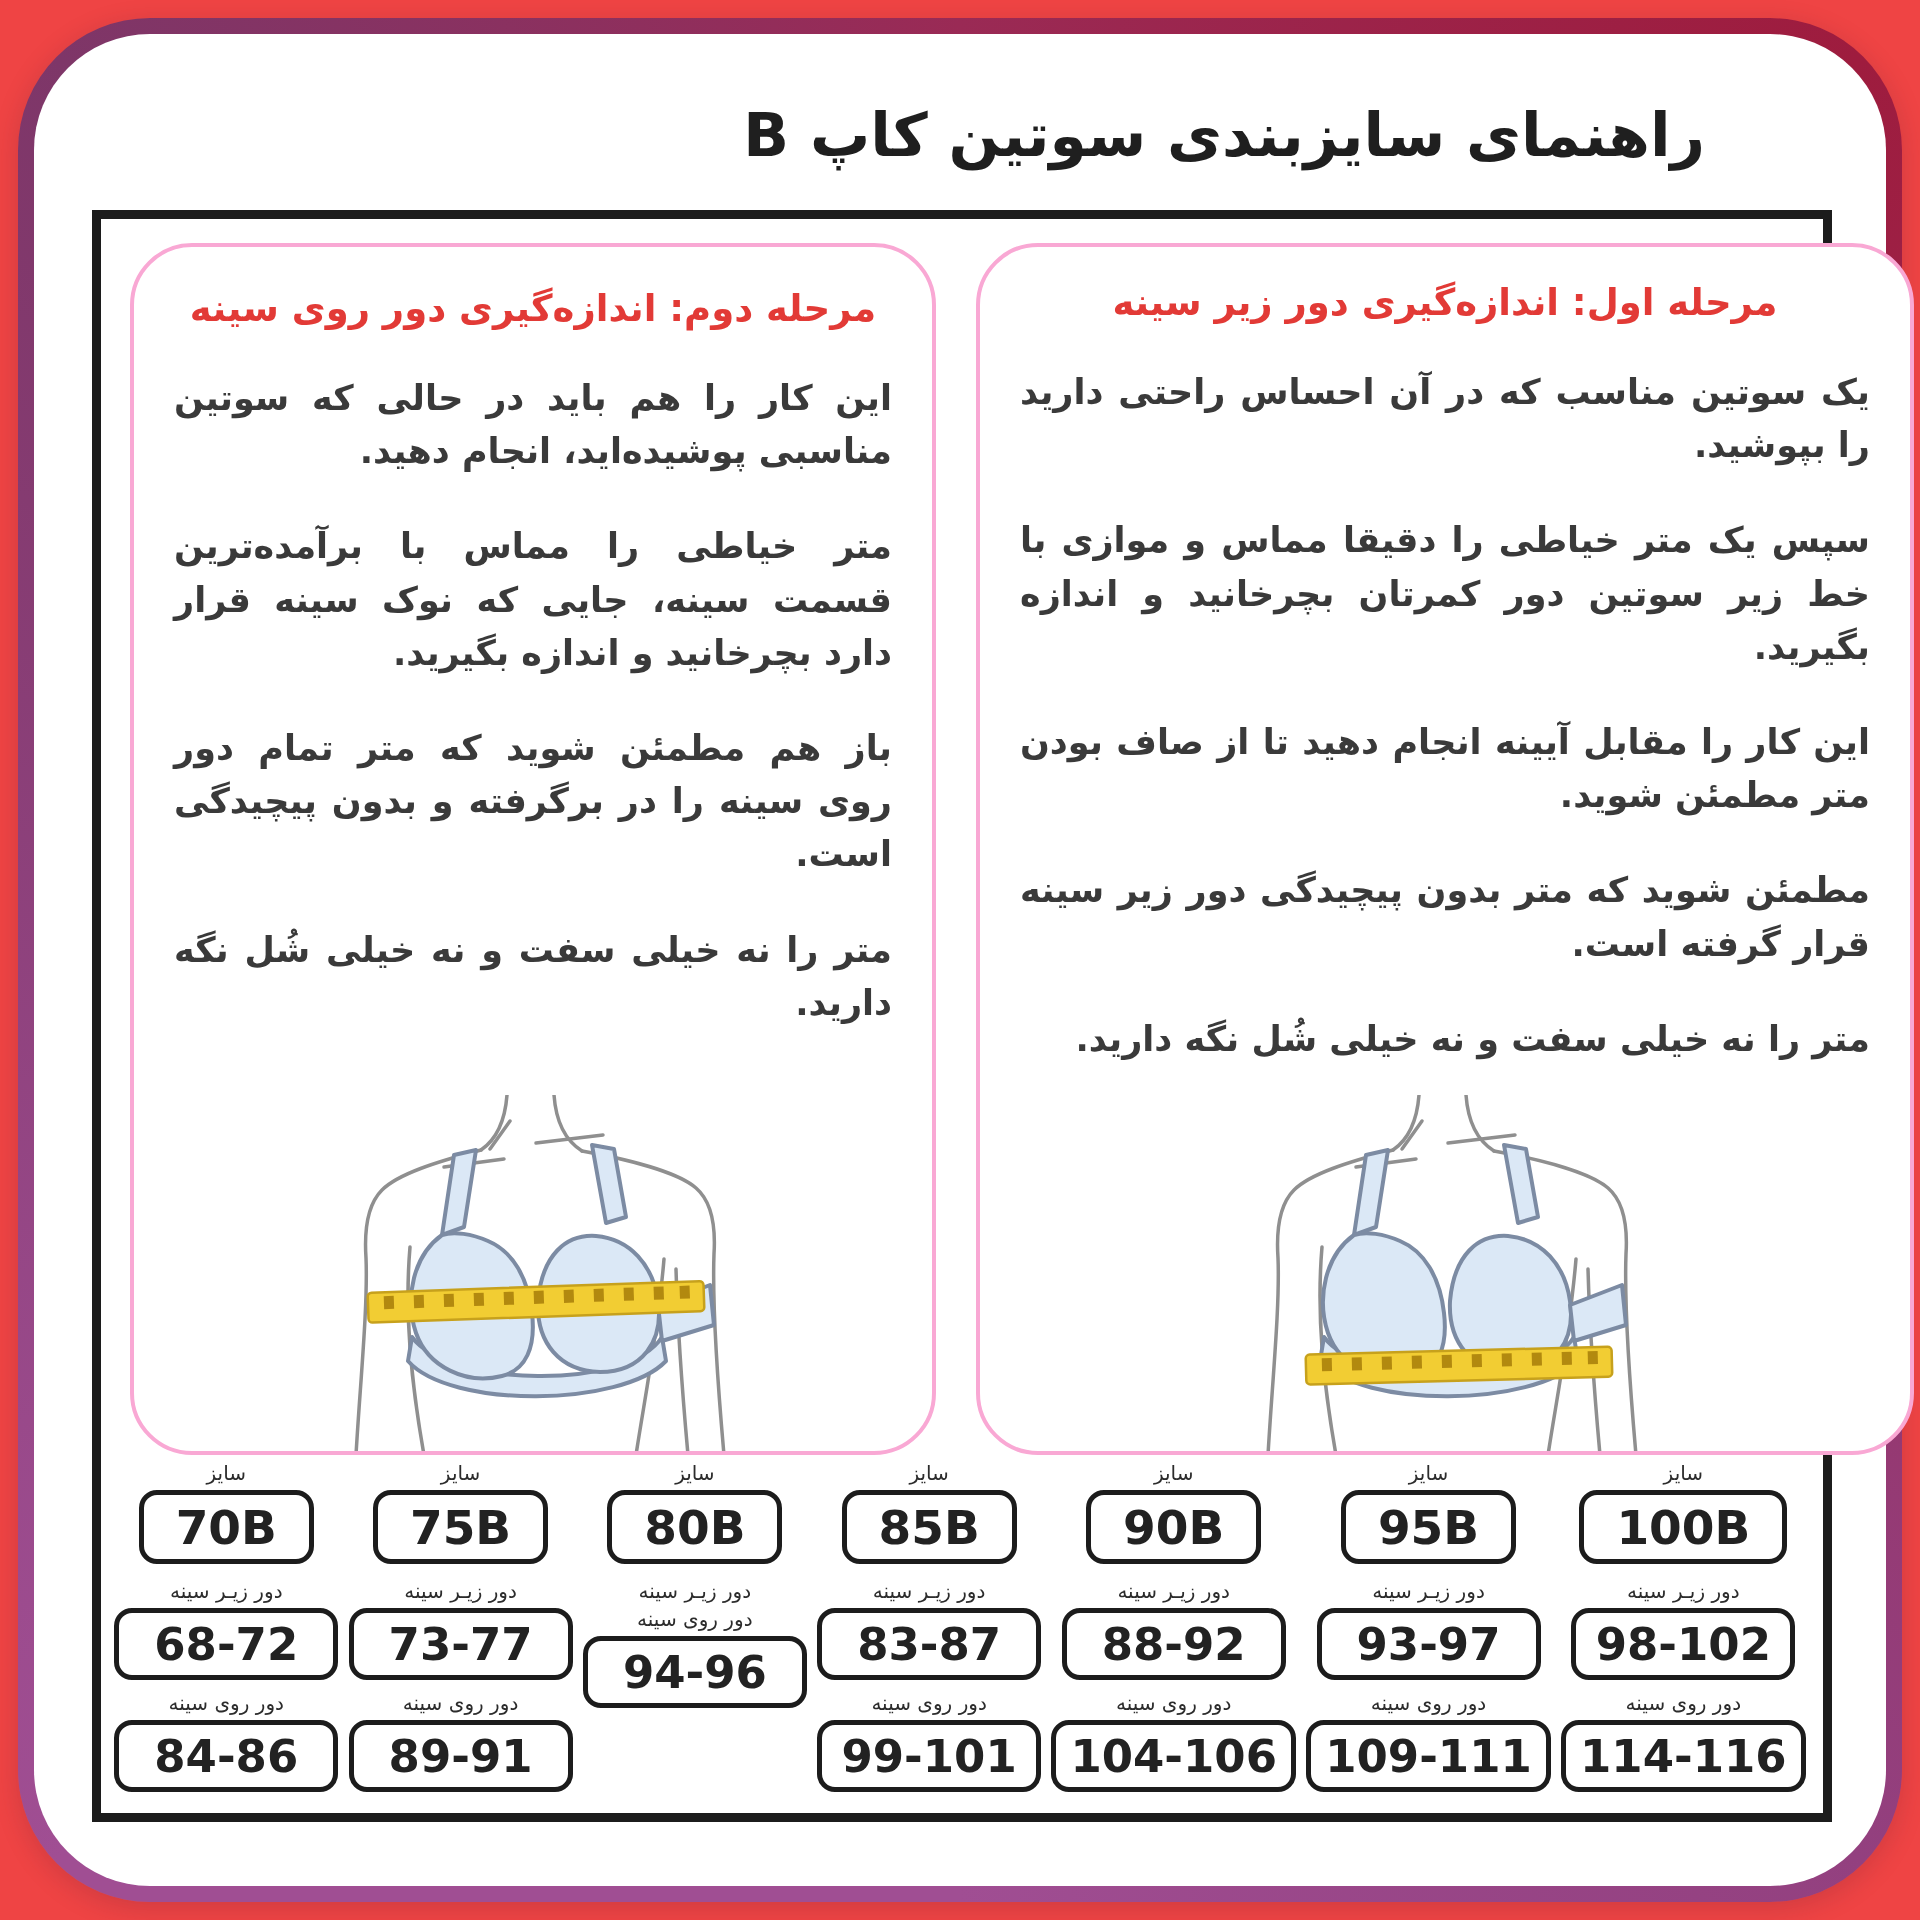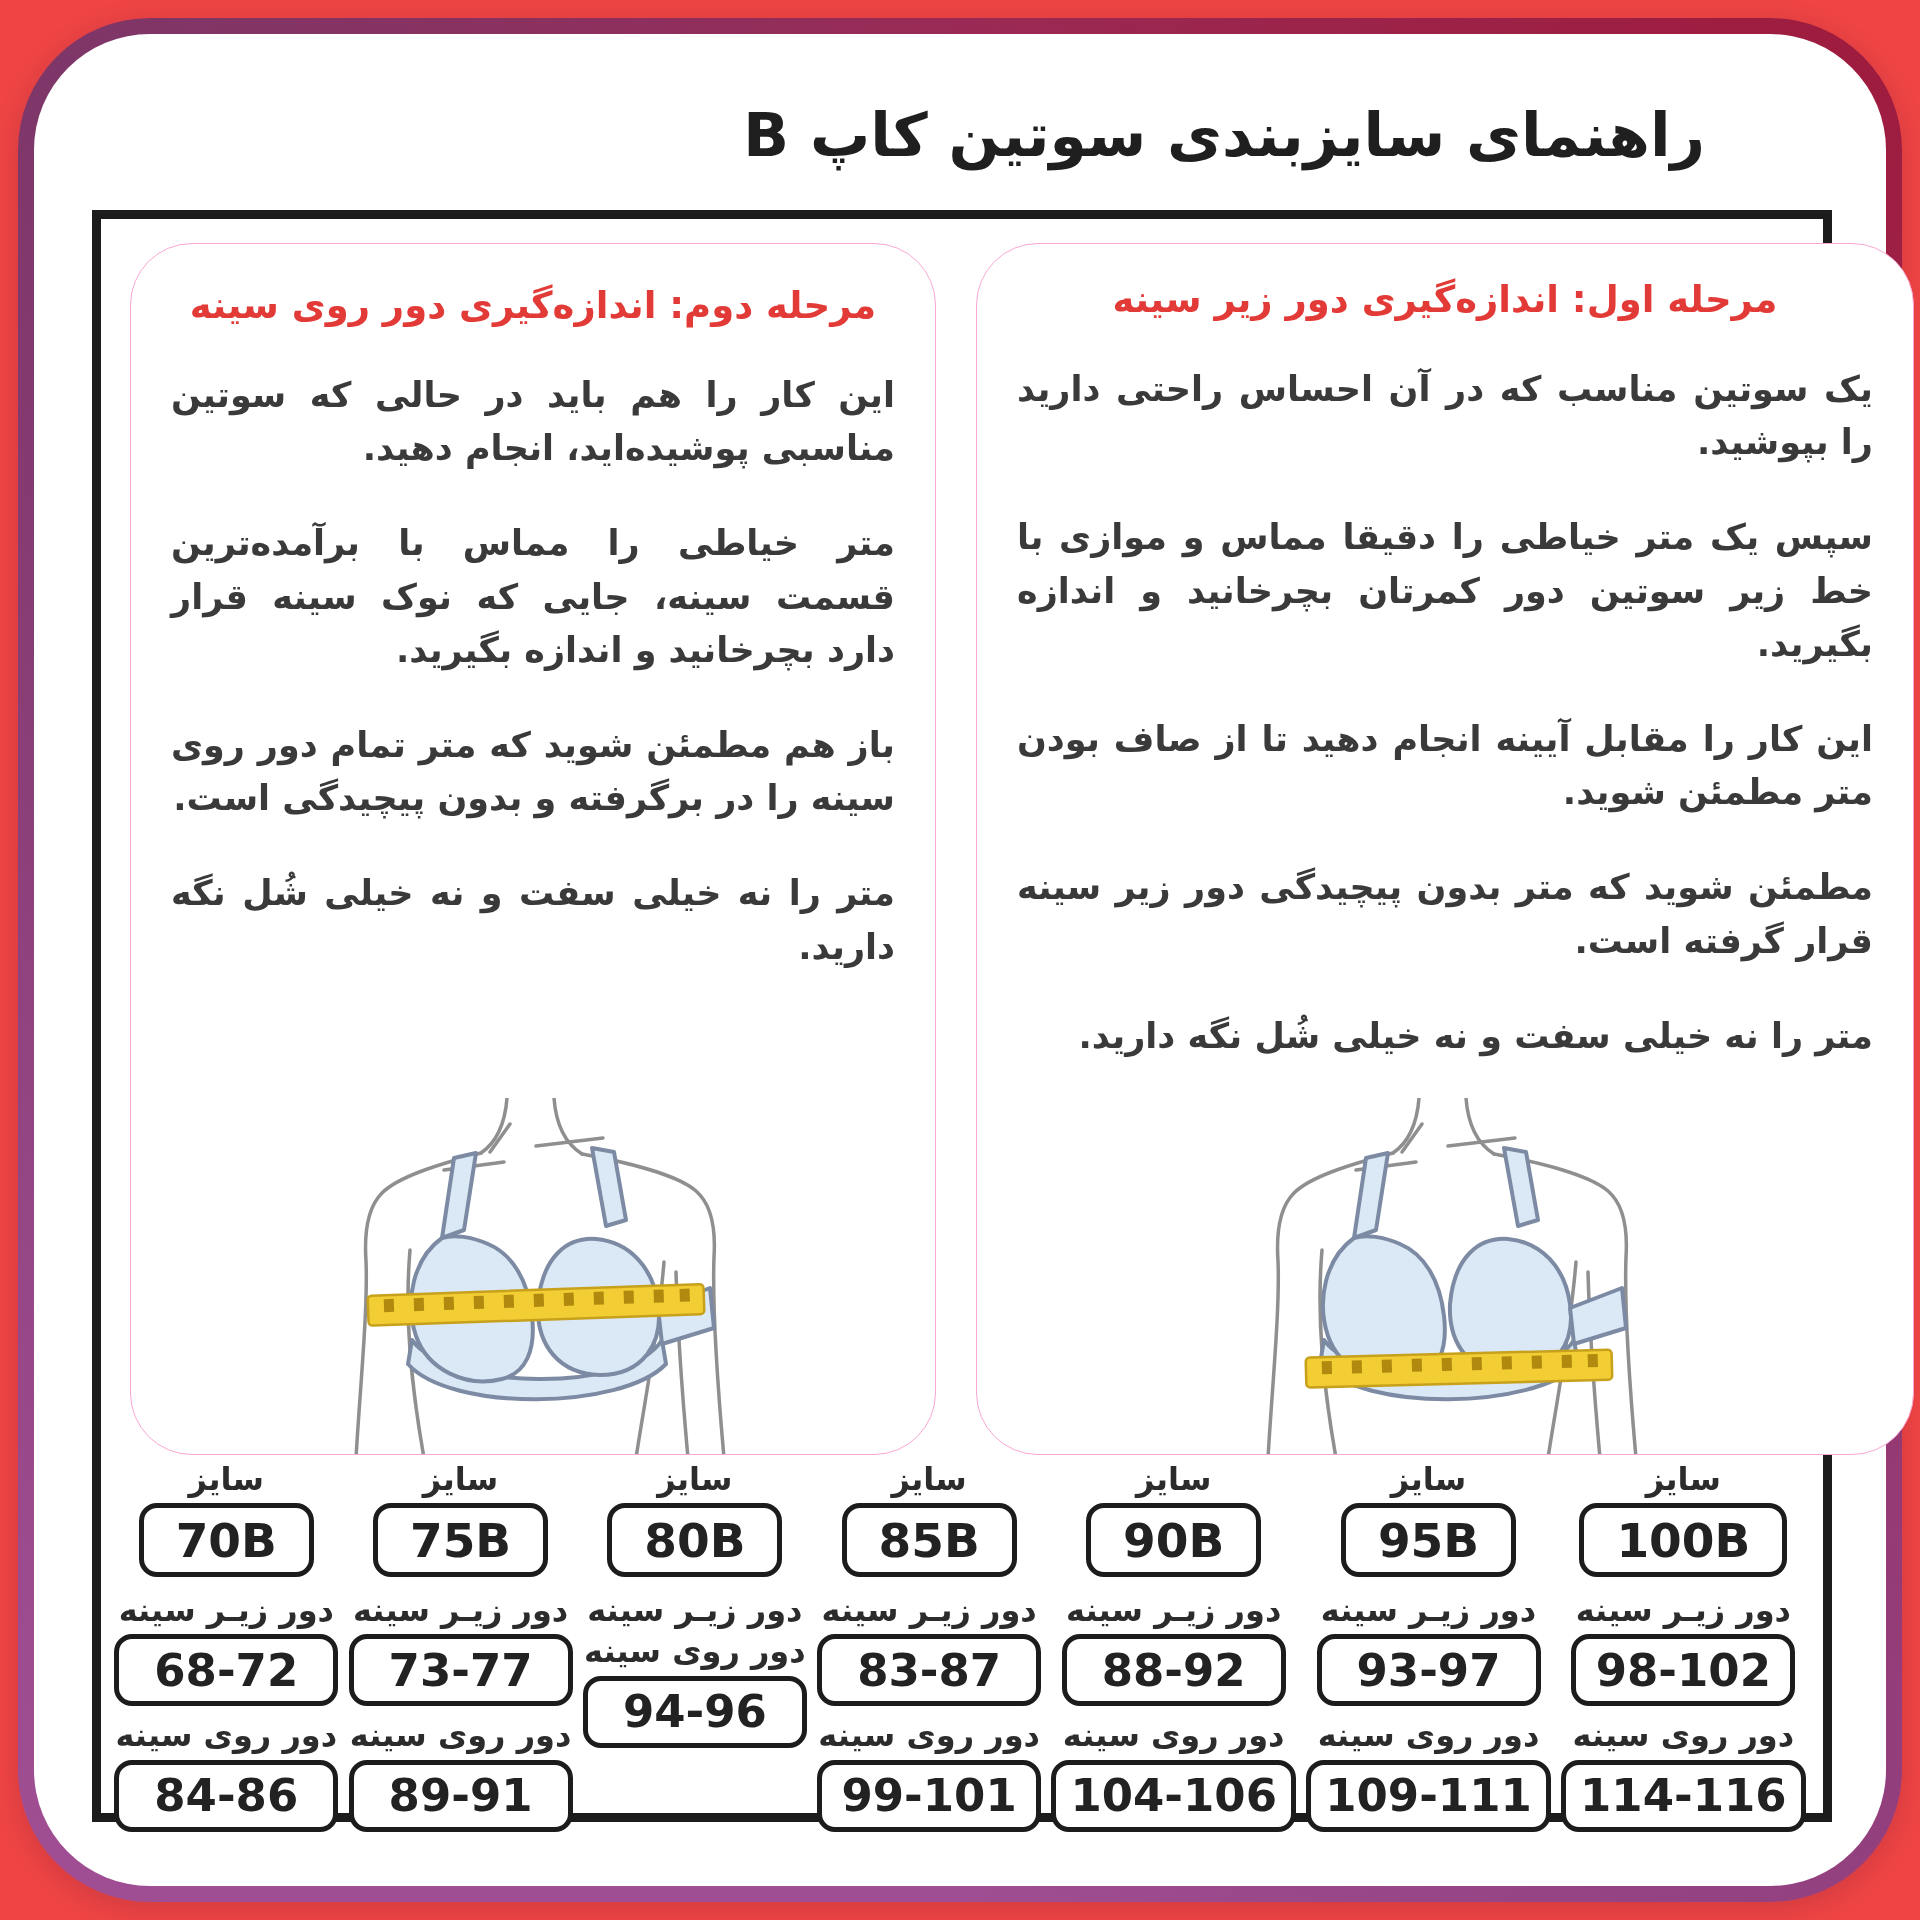--- a/index.html
+++ b/index.html
@@ -11,36 +11,36 @@
                     #a04e93 180deg,#a04e93 225deg,#7e3668 315deg,#9a2a55 360deg);
          box-shadow:0 6px 26px rgba(60,20,50,.18);}
   .frame-inner{position:absolute;inset:16px;border-radius:116px;background:#ffffff;}
   
   .title{position:absolute;top:100px;right:215px;margin:0;direction:rtl;
          font-size:60px;font-weight:bold;color:#1f1f1f;letter-spacing:0;}
   
   .content-box{position:absolute;left:92px;top:210px;width:1740px;height:1612px;
                border:9px solid #1c1c1c;background:#ffffff;box-sizing:border-box;}
   
-  .panel{position:absolute;top:243px;height:1212px;border:1px solid #f9a8d4;border-radius:62px;
+  .panel{position:absolute;top:243px;height:1212px;border:4px solid #f9a8d4;border-radius:62px;
          background:#ffffff;box-sizing:border-box;overflow:hidden;direction:rtl;}
   .panel-step1{left:976px;width:938px;}
   .panel-step2{left:130px;width:806px;}
   .step-header{margin:34px 30px 10px 30px;text-align:center;color:#e23a36;
                font-size:37px;font-weight:bold;}
   .panel p{margin:42px 40px 0 40px;color:#3a3a3a;font-size:35px;font-weight:bold;
            line-height:1.52;text-align:justify;}
   .panel-step2 .step-header{margin-top:40px;}
   
   .figure{position:absolute;bottom:-4px;left:50%;transform:translateX(-50%);}
   
   .size-table{position:absolute;left:104px;top:1462px;width:1712px;display:flex;
               flex-direction:row;justify-content:space-evenly;direction:ltr;}
   .size-col{display:flex;flex-direction:column;align-items:center;direction:rtl;}
-  .cell-label{font-size:32px;font-weight:bold;color:#2c2c2c;line-height:1.1;margin-bottom:6px;
+  .cell-label{font-size:20px;font-weight:normal;color:#2c2c2c;line-height:1.1;margin-bottom:6px;
               white-space:nowrap;}
   .cell-box{border:5px solid #1c1c1c;border-radius:18px;background:#ffffff;color:#222;
             font-weight:bold;display:flex;align-items:center;justify-content:center;
             box-sizing:border-box;direction:ltr;}
   .size-box{font-size:47px;height:74px;min-width:148px;padding:0 32px;margin-bottom:16px;}
   .range-box{font-size:45px;height:72px;min-width:224px;padding:16px 14px;margin-bottom:12px;}
 </style>
 </head>
 <body>
 

